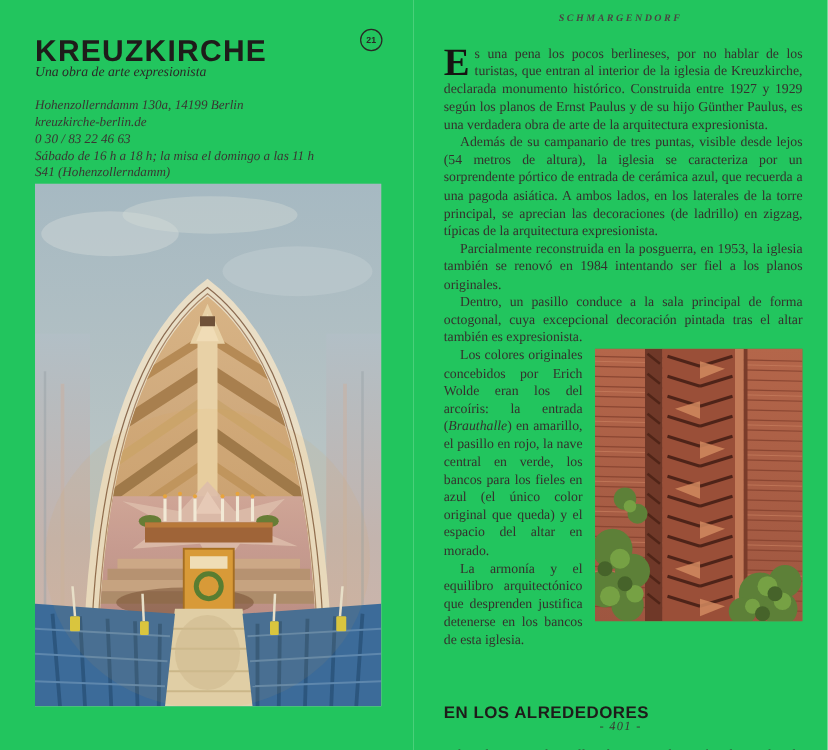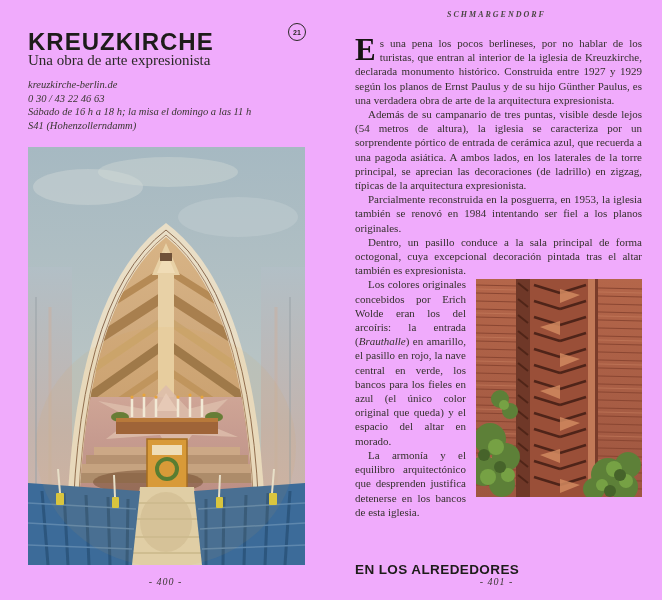--- a/index.html
+++ b/index.html
@@ -2,37 +2,37 @@
 <html><head>
 <meta charset="utf-8">
 <style>
   html,body{margin:0;padding:0;}
   body{
     width:662px;height:600px;background:#ffffff;
     font-family:"Liberation Serif", serif;color:#34302c;
     position:relative;overflow:hidden;
   }
   .spread{position:absolute;inset:0;display:flex;}
-  .page{position:relative;width:331px;height:600px;background:#f0abfc;}
+  .page{position:relative;width:331px;height:600px;background:#22c55e;}
 
   
   .lp-title{
     position:absolute;left:28px;top:28px;
     font-family:"Liberation Sans", sans-serif;font-weight:700;
     font-size:24px;letter-spacing:1px;color:#1e1c1a;
   }
   .lp-badge{
     position:absolute;left:288px;top:23px;width:16px;height:16px;
     border:1.4px solid #2a2825;border-radius:50%;
     display:flex;align-items:center;justify-content:center;
     font-family:"Liberation Sans", sans-serif;font-weight:700;font-size:7px;color:#2a2825;
   }
   .lp-subtitle{
     position:absolute;left:28px;top:52px;
-    font-size:15px;color:#2b2927;
+    font-style:italic;font-size:11px;color:#2b2927;
   }
   .lp-info{
     position:absolute;left:28px;top:78px;width:280px;
     font-style:italic;font-size:10.5px;line-height:13.5px;color:#3a3632;
   }
   .lp-photo{
     position:absolute;left:28px;top:147px;width:277px;height:418px;
     overflow:hidden;background:#b3c0c5;
   }
   .pagenum{
@@ -73,22 +73,23 @@
 <div class="spread">
 
   <div class="page">
     <div class="lp-title">KREUZKIRCHE</div>
     <div class="lp-badge">
       <span>21</span>
     </div>
     <div class="lp-subtitle">Una obra de arte expresionista</div>
 
     <div class="lp-info">
+      <div>Hohenzollerndamm 130a, 14199 Berlin</div>
       <div>kreuzkirche-berlin.de</div>
-      <div>0 30 / 43 22 46 63</div>
+      <div>0 30 / 83 22 46 63</div>
       <div>Sábado de 16 h a 18 h; la misa el domingo a las 11 h</div>
       <div>S41 (Hohenzollerndamm)</div>
     </div>
 
     <div class="lp-photo">
       <svg width="277" height="418" viewBox="0 0 277 418" xmlns="http://www.w3.org/2000/svg">
         <defs>
           <linearGradient id="sky" x1="0" y1="0" x2="0" y2="1">
             <stop offset="0" stop-color="#a6b9c2"></stop>
             <stop offset="0.5" stop-color="#b7c3c4"></stop>
@@ -229,21 +230,20 @@
           <rect x="28" y="346" width="8" height="12" rx="1"></rect>
           <rect x="84" y="350" width="7" height="11" rx="1"></rect>
           <rect x="241" y="346" width="8" height="12" rx="1"></rect>
           <rect x="188" y="350" width="7" height="11" rx="1"></rect>
         </g>
 
         <ellipse cx="138" cy="300" rx="130" ry="120" fill="#e8a040" opacity="0.08"></ellipse>
       </svg>
     </div>
 
-    <div class="pagenum">- 400 -</div>
   </div>
 
   <div class="page">
     <div class="rp-runhead">SCHMARGENDORF</div>
 
     <div class="rp-content">
       <p>
         <span class="dropcap">E</span><span>s una pena los pocos berlineses, por no hablar de los turistas, que entran al interior de la iglesia de Kreuzkirche, declarada monumento histórico. Construida entre 1927 y 1929 según los planos de Ernst Paulus y de su hijo Günther Paulus, es una verdadera obra de arte de la arquitectura expresionista.</span>
       </p>
       <p class="indent">Además de su campanario de tres puntas, visible desde lejos (54 metros de altura), la iglesia se caracteriza por un sorprendente pórtico de entrada de cerámica azul, que recuerda a una pagoda asiática. A ambos lados, en los laterales de la torre principal, se aprecian las decoraciones (de ladrillo) en zigzag, típicas de la arquitectura expresionista.</p>

